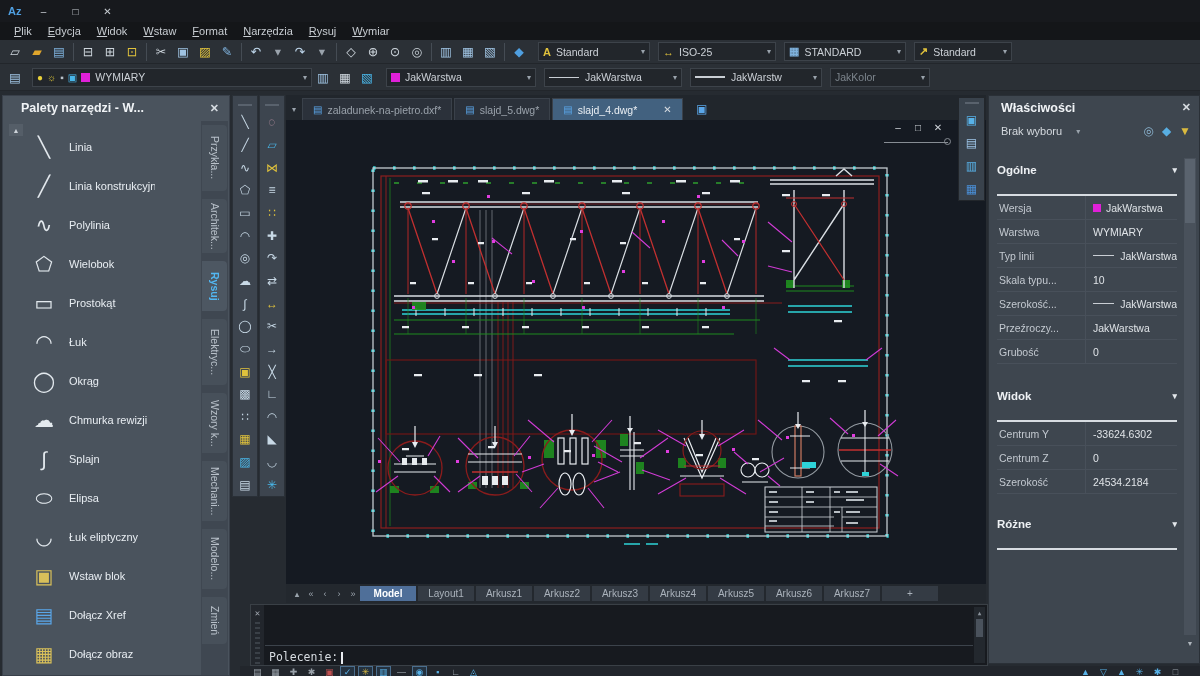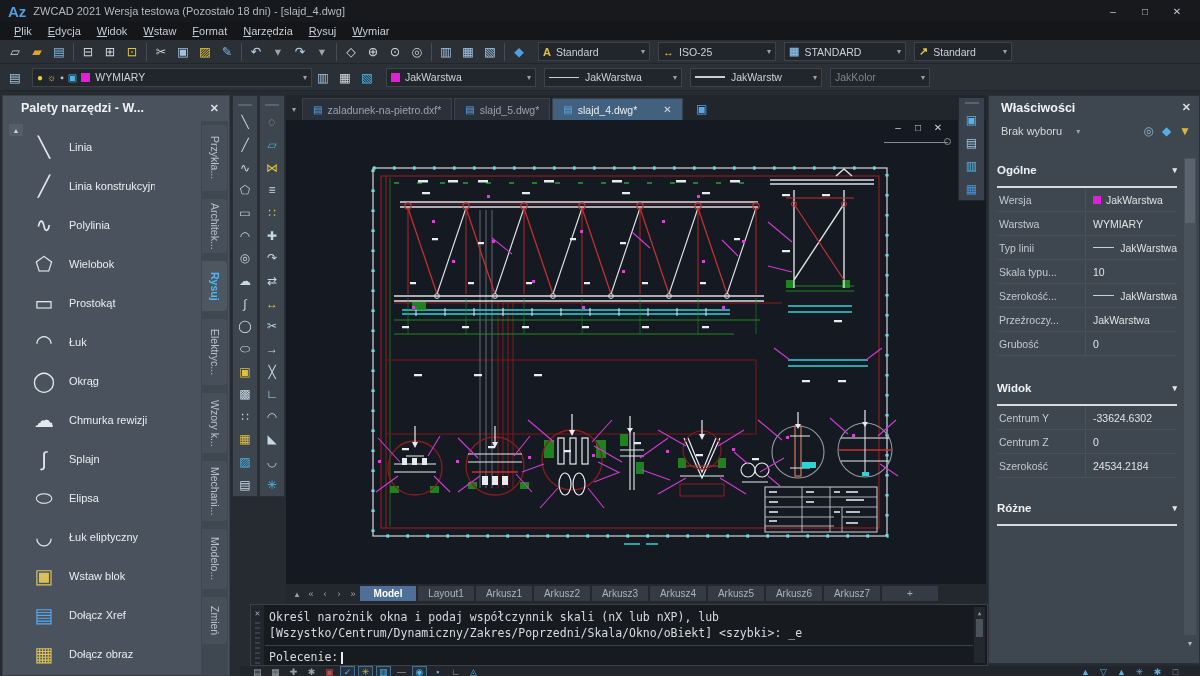--- a/index.html
+++ b/index.html
@@ -9,21 +9,21 @@
     --red:#b32727; --darkred:#7a1818;
   }
   *{margin:0;padding:0;box-sizing:border-box}
   body{background:#111;font-family:"Liberation Sans",sans-serif}
   #app{position:relative;width:1200px;height:676px;background:#262b31;overflow:hidden;
        font-family:"Liberation Sans",sans-serif;color:#c8cdd2;user-select:none}
 
   
   .titlebar{position:absolute;top:0;left:0;right:0;height:22px;background:var(--barBg);
             display:flex;align-items:center;padding:0 8px;font-size:11px;color:#b4bac0}
-  .app-logo{color:#4f9fe0;font-weight:bold;font-size:15px;margin-right:7px}
+  .app-logo{color:#4f9fe0;font-weight:bold;font-size:11px;margin-right:7px}
   .title-text{flex:1;white-space:nowrap;overflow:hidden}
   .win-controls{display:flex;gap:2px}
   .win-btn{width:30px;height:20px;display:flex;align-items:center;justify-content:center;
            font-size:10px;color:#c6cbd1}
 
   
   .menubar{position:absolute;top:22px;left:0;right:0;height:18px;background:#141619;
            display:flex;align-items:center;padding-left:6px;font-size:11px}
   .menu-item{display:inline-block;padding:1px 8px;color:#c8cdd2;cursor:default}
   .menu-item::first-letter{text-decoration:underline}
@@ -142,39 +142,38 @@
   .props-header{height:23px;display:flex;align-items:center;padding:0 8px 0 12px;
                 font-size:12.5px;font-weight:bold;color:#f0f3f6}
   .props-close{margin-left:auto;font-size:11px;color:#d6dbe0}
   .props-selector{height:24px;display:flex;align-items:center;padding:0 8px 0 12px;color:#d4d9de;font-size:11px}
   .sel-arrow{font-size:8px;color:#9aa3ac;margin-left:14px}
   .sel-icons{margin-left:auto;display:flex;gap:8px}
   .sel-icons span{font-size:12px}
   .props-body{position:absolute;left:8px;right:22px;top:62px;bottom:4px;overflow:hidden}
   .psec{margin-top:14px}
   .psec-header{display:flex;align-items:center;font-size:11.5px;font-weight:bold;color:#eef1f4;
-               border-bottom:2px solid #d7dce1;padding-bottom:10px}
+               border-bottom:2px solid #d7dce1;padding-bottom:18px}
   .psec-header .chev{margin-left:auto;font-size:9px;color:#e3e7eb}
   .prow{position:relative;height:24px;display:flex;align-items:center;border-bottom:1px solid #48505a}
   .prow::before{content:"";position:absolute;left:88px;top:0;bottom:0;width:1px;background:#48505a}
   .plabel{width:88px;color:#c3c9d0;padding-left:2px;white-space:nowrap;overflow:hidden}
   .pval{flex:1;display:flex;align-items:center;padding-left:8px;color:#dfe3e7;white-space:nowrap;overflow:hidden}
   .pval .swatch{width:8px;height:8px}
   .props-scroll{position:absolute;right:3px;top:62px;bottom:28px;width:12px;background:#49515b}
   .props-scroll .thumb{margin:1px;height:64px;background:#5a636e}
   .props-scroll .arr{position:absolute;bottom:-12px;left:0;right:0;text-align:center;font-size:7px;color:#aeb5bc}
 </style>
 </head>
 <body>
 
 <div id="app">
 
   <div class="titlebar">
     <span class="app-logo">Az</span>
-    <span class="title-text">ZWCAD 2021 Wersja testowa (Pozostało 18 dni) - [slajd_4.dwg]</span>
     <div class="win-controls">
       <span class="win-btn">–</span>
       <span class="win-btn">□</span>
       <span class="win-btn">✕</span>
     </div>
   </div>
 
   <div class="menubar">
     <span class="menu-item">Plik</span>
       <span class="menu-item">Edycja</span>
@@ -538,22 +537,20 @@
       <div class="layout-tab">Arkusz6</div>
       <div class="layout-tab">Arkusz7</div>
       <div class="layout-tab">+</div>
   </div>
 
   <div class="cmdwin">
     <div class="cmd-gutter">
       <span class="cmd-close">✕</span>
       <span class="cmd-grip"></span>
     </div>
-    <div class="cmd-text"><span>Określ narożnik okna i podaj współczynnik skali (nX lub nXP), lub</span>
-<span>[Wszystko/Centrum/Dynamiczny/Zakres/Poprzedni/Skala/Okno/oBiekt] &lt;szybki&gt;: _e</span></div>
     <div class="cmd-sep"></div>
     <div class="cmd-prompt">
       <span>Polecenie:</span><span class="cmd-cursor"></span>
     </div>
     <div class="cmd-scroll">
       <div class="arr">▲</div>
       <div class="thumb"></div>
     </div>
   </div>
 

